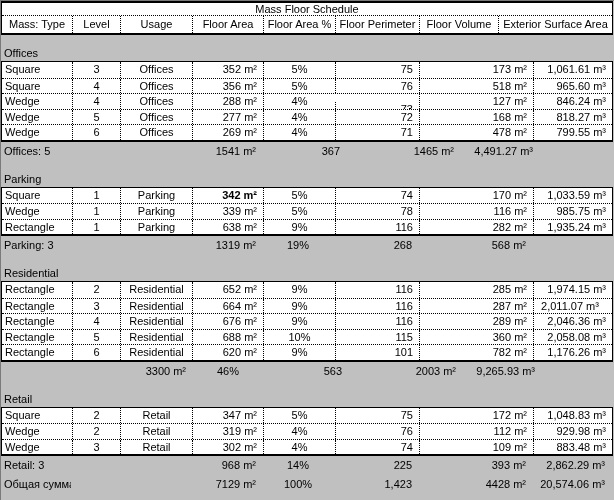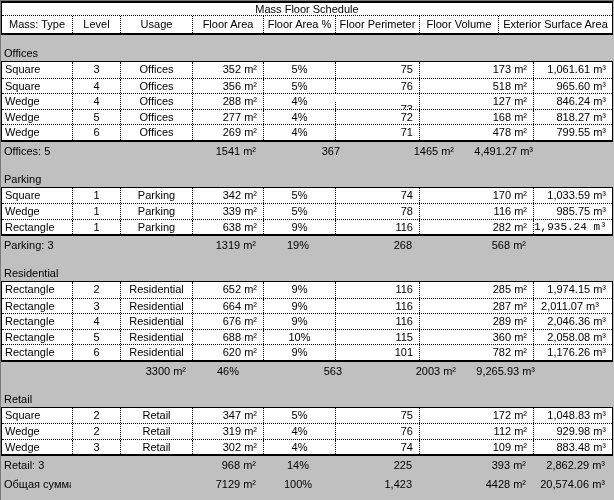--- a/index.html
+++ b/index.html
@@ -143,21 +143,21 @@
         <div class="cell a-r" style="width: 84px;">367</div>
         <div class="cell a-r" style="width: 114px;">1465 m²</div>
         <div class="cell a-r" style="width: 79px;">4,491.27 m³</div>
       </div>
       <div class="group-label">Parking</div>
       <div class="data-block">
         <div class="row">
           <div class="cell a-l" style="width: 70px;">Square</div>
           <div class="cell a-c" style="width: 48px;">1</div>
           <div class="cell a-c" style="width: 72px;">Parking</div>
-          <div class="cell a-r" style="width: 71px;">342 m²</div>
+          <div class="cell a-r" style="width: 71px; font-weight: bold;">342 m²</div>
           <div class="cell a-c" style="width: 72px;">5%</div>
           <div class="cell a-r" style="width: 84px;">74</div>
           <div class="cell a-r" style="width: 114px;">170 m²</div>
           <div class="cell a-r" style="width: 79px;">1,033.59 m³</div>
         </div>
         <div class="row">
           <div class="cell a-l" style="width: 70px;">Wedge</div>
           <div class="cell a-c" style="width: 48px;">1</div>
           <div class="cell a-c" style="width: 72px;">Parking</div>
           <div class="cell a-r" style="width: 71px;">339 m²</div>
@@ -167,21 +167,21 @@
           <div class="cell a-r" style="width: 79px;">985.75 m³</div>
         </div>
         <div class="row">
           <div class="cell a-l" style="width: 70px;">Rectangle</div>
           <div class="cell a-c" style="width: 48px;">1</div>
           <div class="cell a-c" style="width: 72px;">Parking</div>
           <div class="cell a-r" style="width: 71px;">638 m²</div>
           <div class="cell a-c" style="width: 72px;">9%</div>
           <div class="cell a-r" style="width: 84px;">116</div>
           <div class="cell a-r" style="width: 114px;">282 m²</div>
-          <div class="cell a-r" style="width: 79px; font-family: Liberation Mono, monospace;">1,935.24 m³</div>
+          <div class="cell a-r" style="width: 79px;">1,935.24 m³</div>
         </div>
       </div>
       <div class="total-row">
         <div class="cell a-l" style="width: 70px;">Parking: 3</div>
         <div class="cell a-c" style="width: 48px;"></div>
         <div class="cell a-c" style="width: 72px;"></div>
         <div class="cell a-r" style="width: 71px;">1319 m²</div>
         <div class="cell a-c" style="width: 72px;">19%</div>
         <div class="cell a-r" style="width: 84px;">268</div>
         <div class="cell a-r" style="width: 114px;">568 m²</div>

